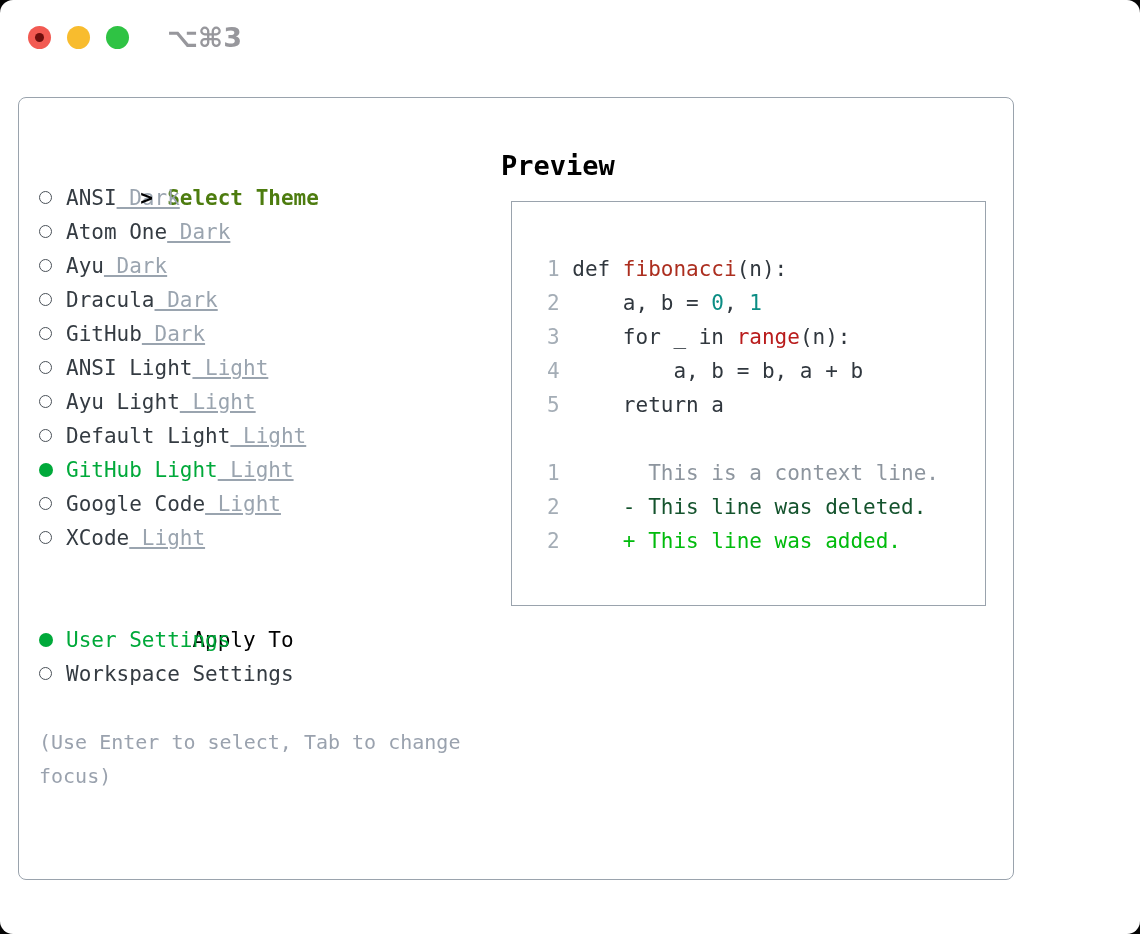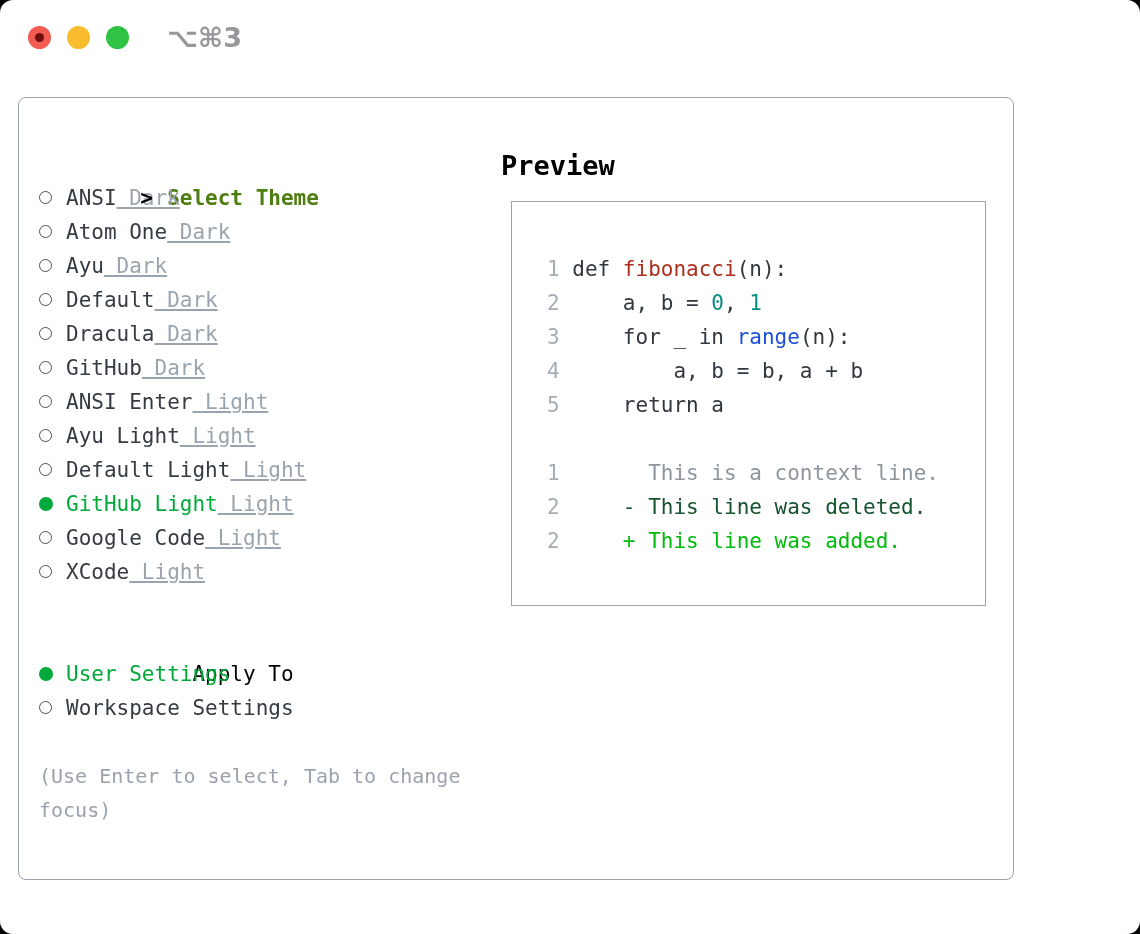--- a/index.html
+++ b/index.html
@@ -151,21 +151,21 @@
     white-space: pre;
   }
   .lnum {
     display: inline-block;
     width: 2ch;
     color: #a4adb6;
   }
   .tok-code    { color: #30373e; }
   .tok-func    { color: #ac2e1f; }
   .tok-number  { color: #0b8d84; }
-  .tok-builtin { color: #1d4ed8; }
+  .tok-builtin { color: #b91c1c; }
   .tok-context { color: #8d959e; }
   .tok-deleted { color: #14532d; }
   .tok-added   { color: #00bb0c; margin-top: 40px; }
 </style>
 </head>
 <body>
 
 <div class="screen">
 
   <div class="titlebar">
@@ -180,24 +180,23 @@
     <div class="left-col">
 
       <div class="row">
         <span class="marker"><span class="prompt-char">&gt;</span></span><span class="picker-title">Select Theme</span>
       </div>
 
       <div>
           <div class="row"><span class="marker"><span class="ring"></span></span><span class="theme-name">ANSI</span><span class="variant"> Dark</span></div>
           <div class="row"><span class="marker"><span class="ring"></span></span><span class="theme-name">Atom One</span><span class="variant"> Dark</span></div>
           <div class="row"><span class="marker"><span class="ring"></span></span><span class="theme-name">Ayu</span><span class="variant"> Dark</span></div>
-          <div class="row"><span class="marker"><span class="ring"></span></span><span class="theme-name">Default</span><span class="variant"> Dark</span></div>
           <div class="row"><span class="marker"><span class="ring"></span></span><span class="theme-name">Dracula</span><span class="variant"> Dark</span></div>
           <div class="row"><span class="marker"><span class="ring"></span></span><span class="theme-name">GitHub</span><span class="variant"> Dark</span></div>
-          <div class="row"><span class="marker"><span class="ring"></span></span><span class="theme-name">ANSI Enter</span><span class="variant"> Light</span></div>
+          <div class="row"><span class="marker"><span class="ring"></span></span><span class="theme-name">ANSI Light</span><span class="variant"> Light</span></div>
           <div class="row"><span class="marker"><span class="ring"></span></span><span class="theme-name">Ayu Light</span><span class="variant"> Light</span></div>
           <div class="row"><span class="marker"><span class="ring"></span></span><span class="theme-name">Default Light</span><span class="variant"> Light</span></div>
           <div class="row"><span class="marker"><span class="dot"></span></span><span class="theme-name selected">GitHub Light</span><span class="variant"> Light</span></div>
           <div class="row"><span class="marker"><span class="ring"></span></span><span class="theme-name">Google Code</span><span class="variant"> Light</span></div>
           <div class="row"><span class="marker"><span class="ring"></span></span><span class="theme-name">XCode</span><span class="variant"> Light</span></div>
         </div>
 
       <div class="apply-block">
         <div class="row">
           <span class="marker"></span><span class="apply-title">Apply To</span>

